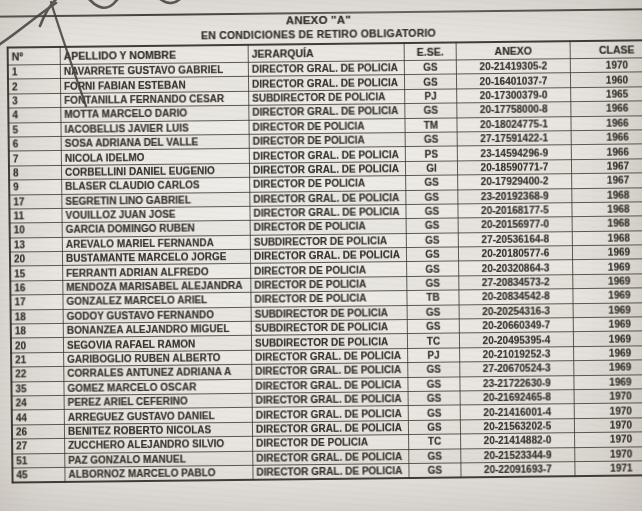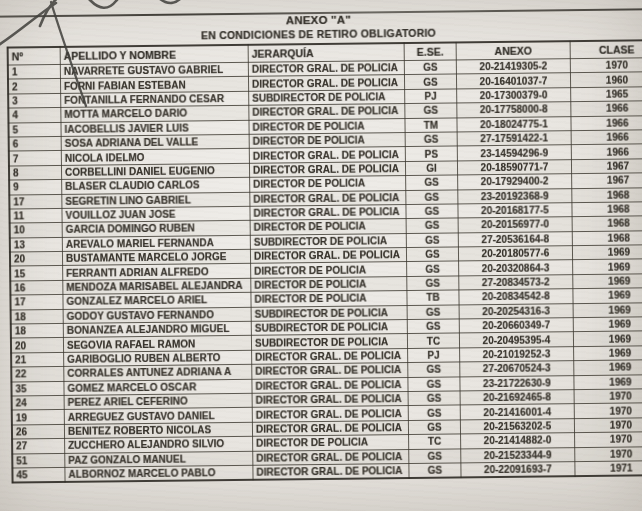--- a/index.html
+++ b/index.html
@@ -268,21 +268,21 @@
         </tr>
         <tr>
           <td class="c0">24</td>
           <td class="c1">PEREZ ARIEL CEFERINO</td>
           <td class="c2">DIRECTOR GRAL. DE POLICIA</td>
           <td class="c3">GS</td>
           <td class="c4">20-21692465-8</td>
           <td class="c5">1970</td>
         </tr>
         <tr>
-          <td class="c0">19</td>
+          <td class="c0">44</td>
           <td class="c1">ARREGUEZ GUSTAVO DANIEL</td>
           <td class="c2">DIRECTOR GRAL. DE POLICIA</td>
           <td class="c3">GS</td>
           <td class="c4">20-21416001-4</td>
           <td class="c5">1970</td>
         </tr>
         <tr>
           <td class="c0">26</td>
           <td class="c1">BENITEZ ROBERTO NICOLAS</td>
           <td class="c2">DIRECTOR GRAL. DE POLICIA</td>

